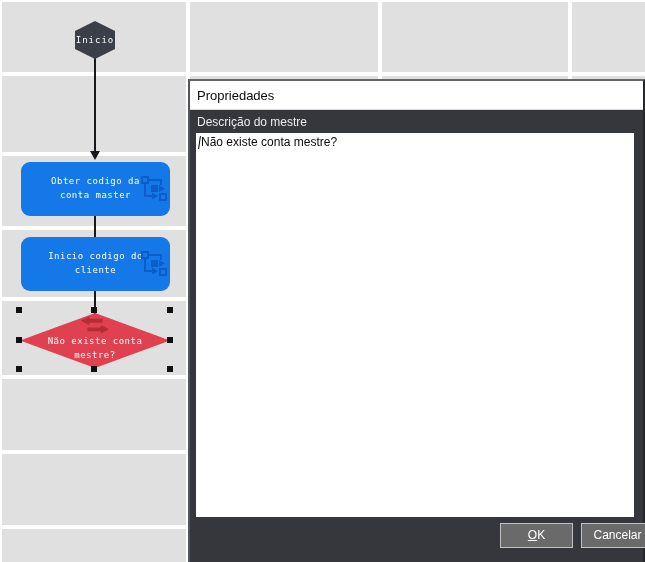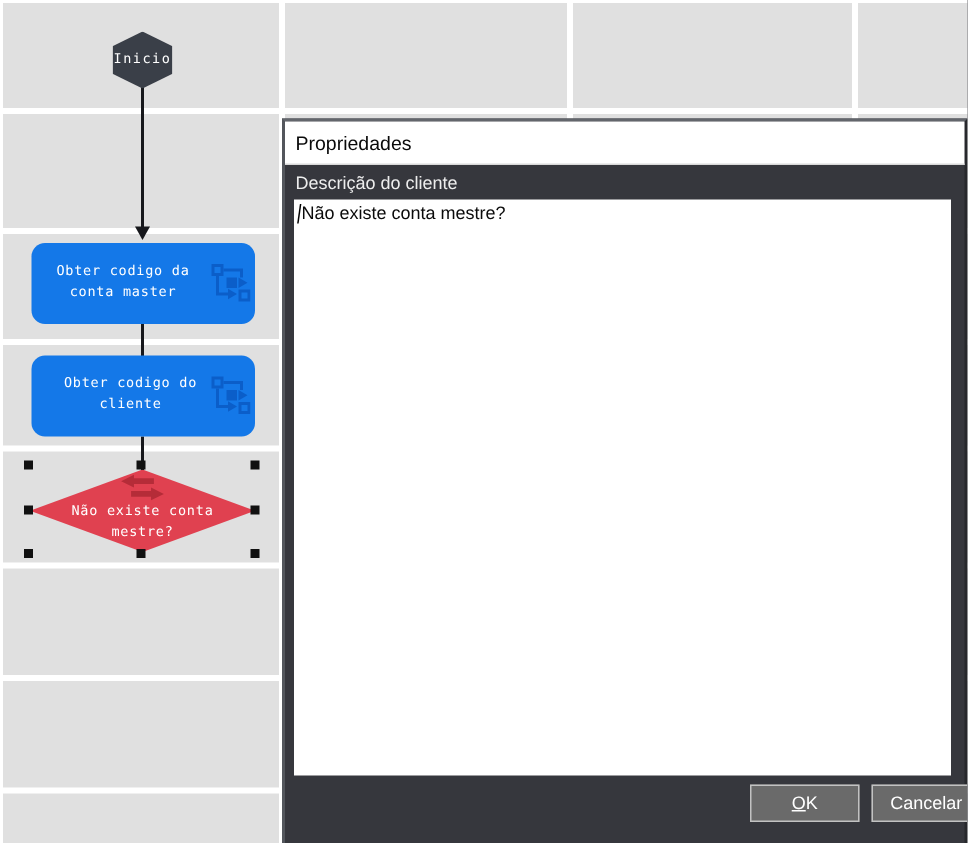--- a/index.html
+++ b/index.html
@@ -18,21 +18,21 @@
     border-left:5px solid transparent; border-right:5px solid transparent;
     border-top:9px solid #17181c; }
 
   
   .node-label { color:#fff; font-family:"DejaVu Sans Mono","Liberation Mono",monospace; text-align:center; }
   .hexnode { position:absolute; width:40px; height:38px; background:#3a3f48;
     clip-path:polygon(50% 0, 100% 26%, 100% 74%, 50% 100%, 0 74%, 0 26%);
     display:flex; align-items:center; justify-content:center;
     font-size:9px; letter-spacing:1px; }
   .tasknode { position:absolute; left:21px; width:149px; height:54px; background:#1478e8;
-    border-radius:9px; display:flex; align-items:center; justify-content:flex-start; }
+    border-radius:9px; display:flex; align-items:center; justify-content:center; }
   .tasknode .node-label { font-size:9px; line-height:1.55; width:122px; letter-spacing:0.5px; }
   .task-icon { position:absolute; right:3px; top:13px; width:27px; height:27px; }
   .diamondnode { position:absolute; left:20px; top:313px; width:150px; height:55px; background:#e04150;
     clip-path:polygon(50% 0, 100% 50%, 50% 100%, 0 50%);
     display:flex; flex-direction:column; align-items:center; justify-content:flex-start; }
   .diamondnode .node-label { font-size:9px; line-height:1.5; width:130px; letter-spacing:0.5px; }
   .decision-icon { margin-top:3px; width:34px; height:19px; }
 
   .handle { position:absolute; width:6px; height:6px; background:#111; }
 
@@ -91,21 +91,21 @@
         <path d="M5 9 V21 H12"></path>
         <rect x="20" y="19" width="6" height="6"></rect>
       </g>
       <rect x="11" y="10" width="7" height="7" fill="#0b5ec9"></rect>
       <path d="M25 13.5 L19 10 V17 Z" fill="#0b5ec9"></path>
       <path d="M18 21 L12 17.5 V24.5 Z" fill="#0b5ec9"></path>
     </svg>
   </div>
 
   <div class="tasknode" style="top:237px">
-    <span class="node-label" style="width:132px">Obter codigo do cliente</span>
+    <span class="node-label" style="width:132px">Inicio codigo do cliente</span>
     <svg class="task-icon" viewBox="0 0 27 27">
       <g stroke="#0b5ec9" fill="none" stroke-width="2">
         <rect x="2" y="2" width="6" height="6"></rect>
         <path d="M9 5 H21 V10"></path>
         <path d="M5 9 V21 H12"></path>
         <rect x="20" y="19" width="6" height="6"></rect>
       </g>
       <rect x="11" y="10" width="7" height="7" fill="#0b5ec9"></rect>
       <path d="M25 13.5 L19 10 V17 Z" fill="#0b5ec9"></path>
       <path d="M18 21 L12 17.5 V24.5 Z" fill="#0b5ec9"></path>
@@ -127,19 +127,19 @@
   <div class="handle" style="left:167px;top:337px"></div>
   <div class="handle" style="left:16px;top:366px"></div>
   <div class="handle" style="left:91px;top:366px"></div>
   <div class="handle" style="left:167px;top:366px"></div>
 
 
   <div id="dialog">
     <div id="dialog-titlebar">
       <span id="dialog-title">Propriedades</span>
     </div>
-    <div id="desc-label">Descrição do cliente</div>
+    <div id="desc-label">Descrição do mestre</div>
     <div id="desc-textarea"><span class="caret"></span><span>Não existe conta mestre?</span></div>
     <div id="btn-ok" class="dlg-btn"><span class="accel">O</span><span>K</span></div>
     <div id="btn-cancel" class="dlg-btn">Cancelar</div>
   </div>
 
 </div>
 
 </body></html>

